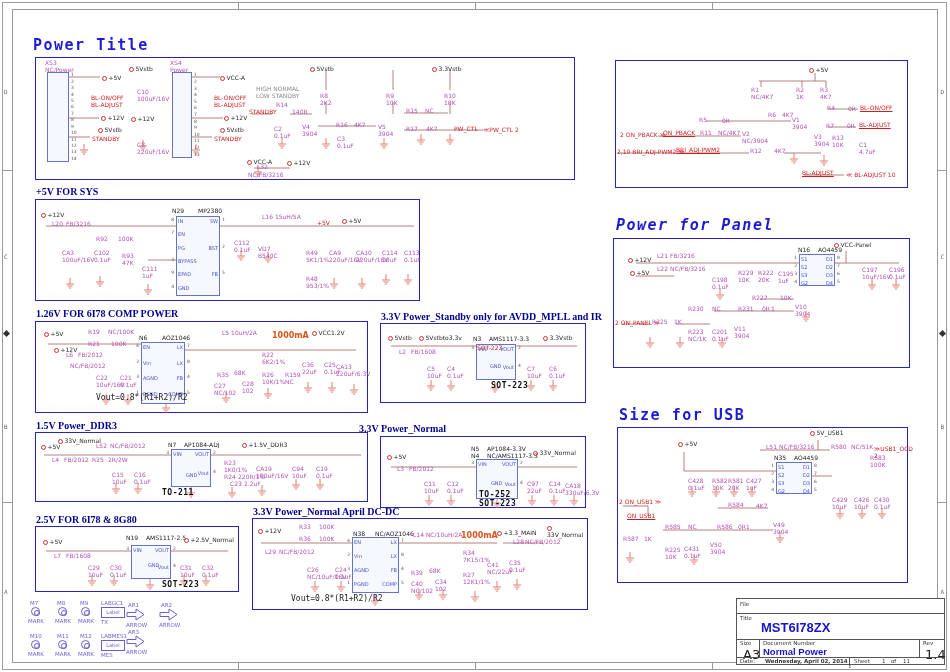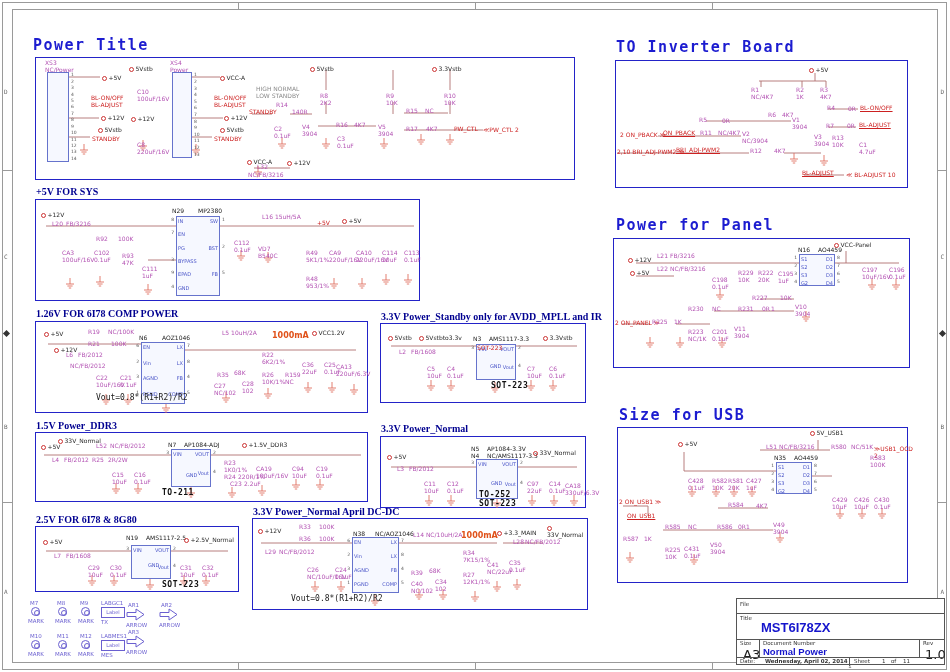--- a/index.html
+++ b/index.html
@@ -69,21 +69,21 @@
     <span class="tb-small" style="left:3px;top:16px;">Title</span>
     <span class="tb-big" style="left:24px;top:21px;">MST6I78ZX</span>
     <div class="tb-hl" style="top:40px;"></div>
     <span class="tb-small" style="left:3px;top:41px;">Size</span>
     <span class="tb-med" style="left:6px;top:48px;">A3</span>
     <div class="tb-vl" style="left:22px;top:40px;height:18px;"></div>
     <span class="tb-small" style="left:26px;top:41px;">Document Number</span>
     <span class="tb-doc" style="left:26px;top:47px;">Normal Power</span>
     <div class="tb-vl" style="left:182px;top:40px;height:18px;"></div>
     <span class="tb-small" style="left:186px;top:41px;">Rev</span>
-    <span class="tb-med" style="left:188px;top:48px;">1.0</span>
+    <span class="tb-med" style="left:188px;top:48px;">1.4</span>
     <div class="tb-hl" style="top:58px;"></div>
     <span class="tb-small" style="left:3px;top:59px;">Date:</span>
     <span class="tb-small" style="left:28px;top:59px;font-weight:bold;">Wednesday, April 02, 2014</span>
     <div class="tb-vl" style="left:112px;top:58px;height:9px;"></div>
     <span class="tb-small" style="left:117px;top:59px;">Sheet</span>
     <span class="tb-small" style="left:145px;top:59px;">1</span>
     <span class="tb-small" style="left:154px;top:59px;">of</span>
     <span class="tb-small" style="left:166px;top:59px;">11</span>
   </div>
 <div class="title-big" style="left: 33px; top: 36px;">Power Title</div>
@@ -422,21 +422,21 @@
       <span class="lbl c" style="left: 208px; top: 48px;">2.2uF</span>
       <span class="lbl p" style="left: 206px; top: 9px;">+1.5V_DDR3</span>
       <span class="lbl c" style="left: 220px; top: 33px;">CA19
 100uF/16V</span>
       <span class="lbl c" style="left: 256px; top: 33px;">C94
 10uF</span>
       <span class="lbl c" style="left: 280px; top: 33px;">C19
 0.1uF</span>
       <span class="lbl b" style="left: 126px; top: 56px;">TO-211</span>
     </div>
-    <div class="title-small" style="left: 381px; top: 423px;">3.3V Power_Normal</div>
+    <div class="title-small" style="left: 359px; top: 423px;">3.3V Power_Normal</div>
     <div class="sbox" style="left: 380px; top: 436px; width: 206px; height: 72px;">
       <svg class="wires" width="206" height="72">
         <line x1="10" y1="30" x2="95" y2="30" stroke="#b07070" stroke-width="0.9"></line>
         <line x1="137" y1="30" x2="196" y2="30" stroke="#b07070" stroke-width="0.9"></line>
         <path d="M 48 58 V 64 M 44 64 H 52 M 45.4 66 H 50.6 M 46.8 68 H 49.2" stroke="#e07060" stroke-width="0.9" fill="none"></path>
         <path d="M 70 58 V 64 M 66 64 H 74 M 67.4 66 H 72.6 M 68.8 68 H 71.2" stroke="#e07060" stroke-width="0.9" fill="none"></path>
         <path d="M 116 60 V 66 M 112 66 H 120 M 113.4 68 H 118.6 M 114.8 70 H 117.2" stroke="#e07060" stroke-width="0.9" fill="none"></path>
         <path d="M 151 58 V 64 M 147 64 H 155 M 148.4 66 H 153.6 M 149.8 68 H 152.2" stroke="#e07060" stroke-width="0.9" fill="none"></path>
         <path d="M 173 58 V 64 M 169 64 H 177 M 170.4 66 H 175.6 M 171.8 68 H 174.2" stroke="#e07060" stroke-width="0.9" fill="none"></path>
         <path d="M 193 58 V 64 M 189 64 H 197 M 190.4 66 H 195.6 M 191.8 68 H 194.2" stroke="#e07060" stroke-width="0.9" fill="none"></path>
@@ -565,21 +565,20 @@
       <span class="lbl c" style="left: 256px; top: 41px;">C35
 0.1uF</span>
       <span class="lbl c" style="left: 158px; top: 51px;">R39</span>
       <span class="lbl c" style="left: 176px; top: 49px;">68K</span>
       <span class="lbl c" style="left: 158px; top: 62px;">C40
 NC/102</span>
       <span class="lbl c" style="left: 182px; top: 60px;">C34
 102</span>
       <span class="lbl m" style="left: 38px; top: 76px;">Vout=0.8*(R1+R2)/R2</span>
     </div>
-    <div class="title-big" style="left: 616px; top: 38px;">TO Inverter Board</div>
     <div class="sbox" style="left: 615px; top: 60px; width: 293px; height: 128px;">
       <svg class="wires" width="293" height="128">
         <line x1="143" y1="20" x2="210" y2="20" stroke="#b07070" stroke-width="0.9"></line>
         <line x1="199" y1="12" x2="199" y2="20" stroke="#b07070" stroke-width="0.9"></line>
         <line x1="145" y1="20" x2="145" y2="26" stroke="#b07070" stroke-width="0.9"></line>
         <line x1="186" y1="20" x2="186" y2="26" stroke="#b07070" stroke-width="0.9"></line>
         <line x1="210" y1="20" x2="210" y2="26" stroke="#b07070" stroke-width="0.9"></line>
         <line x1="90" y1="60" x2="175" y2="60" stroke="#b07070" stroke-width="0.9"></line>
         <line x1="42" y1="75" x2="125" y2="75" stroke="#b07070" stroke-width="0.9"></line>
         <line x1="1" y1="92" x2="133" y2="92" stroke="#b07070" stroke-width="0.9"></line>
@@ -621,21 +620,21 @@
 10K</span>
       <span class="lbl c" style="left: 243px; top: 81px;">C1
 4.7uF</span>
       <span class="lbl n" style="left: 1px; top: 88px;">2,10  BRI_ADJ-PWM2 ≫</span>
       <span class="lbl u" style="left: 60px; top: 86px;">BRI_ADJ-PWM2</span>
       <span class="lbl c" style="left: 134px; top: 87px;">R12</span>
       <span class="lbl c" style="left: 158px; top: 87px;">4K7</span>
       <span class="lbl u" style="left: 186px; top: 109px;">BL-ADJUST</span>
       <span class="lbl n" style="left: 230px; top: 111px;">≪ BL-ADJUST  10</span>
     </div>
-    <div class="title-big" style="left: 616px; top: 216px;">Power for Panel</div>
+    <div class="title-big" style="left: 616px; top: 216px; font-style: italic;">Power for Panel</div>
     <div class="sbox" style="left: 613px; top: 238px; width: 297px; height: 130px;">
       <svg class="wires" width="297" height="130">
         <line x1="22" y1="24" x2="185" y2="24" stroke="#b07070" stroke-width="0.9"></line>
         <line x1="22" y1="37" x2="60" y2="37" stroke="#b07070" stroke-width="0.9"></line>
         <line x1="221" y1="24" x2="285" y2="24" stroke="#b07070" stroke-width="0.9"></line>
         <line x1="232" y1="12" x2="232" y2="24" stroke="#b07070" stroke-width="0.9"></line>
         <line x1="8" y1="85" x2="36" y2="85" stroke="#b07070" stroke-width="0.9"></line>
         <line x1="62" y1="85" x2="96" y2="85" stroke="#b07070" stroke-width="0.9"></line>
         <line x1="100" y1="72" x2="180" y2="72" stroke="#b07070" stroke-width="0.9"></line>
         <line x1="146" y1="60" x2="180" y2="60" stroke="#b07070" stroke-width="0.9"></line>

